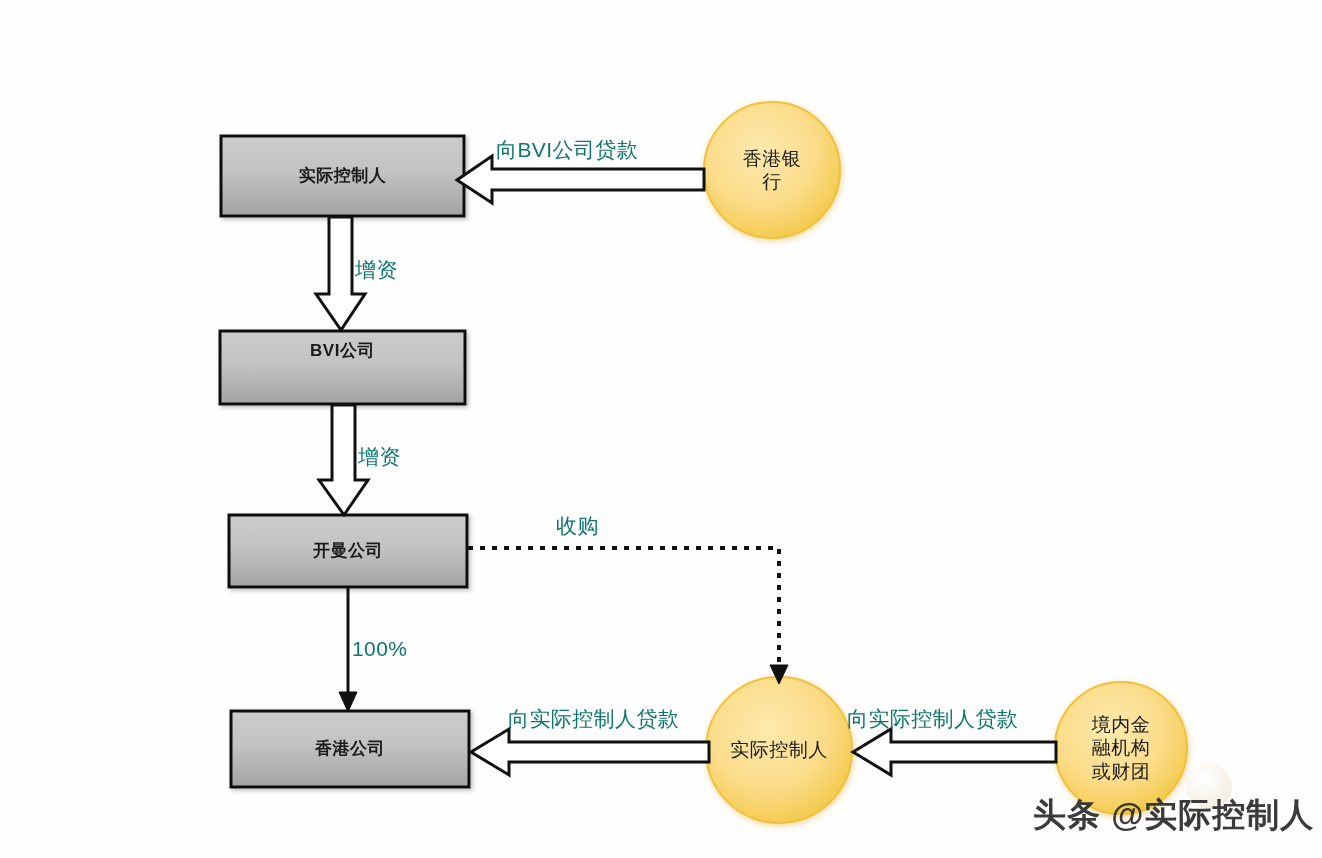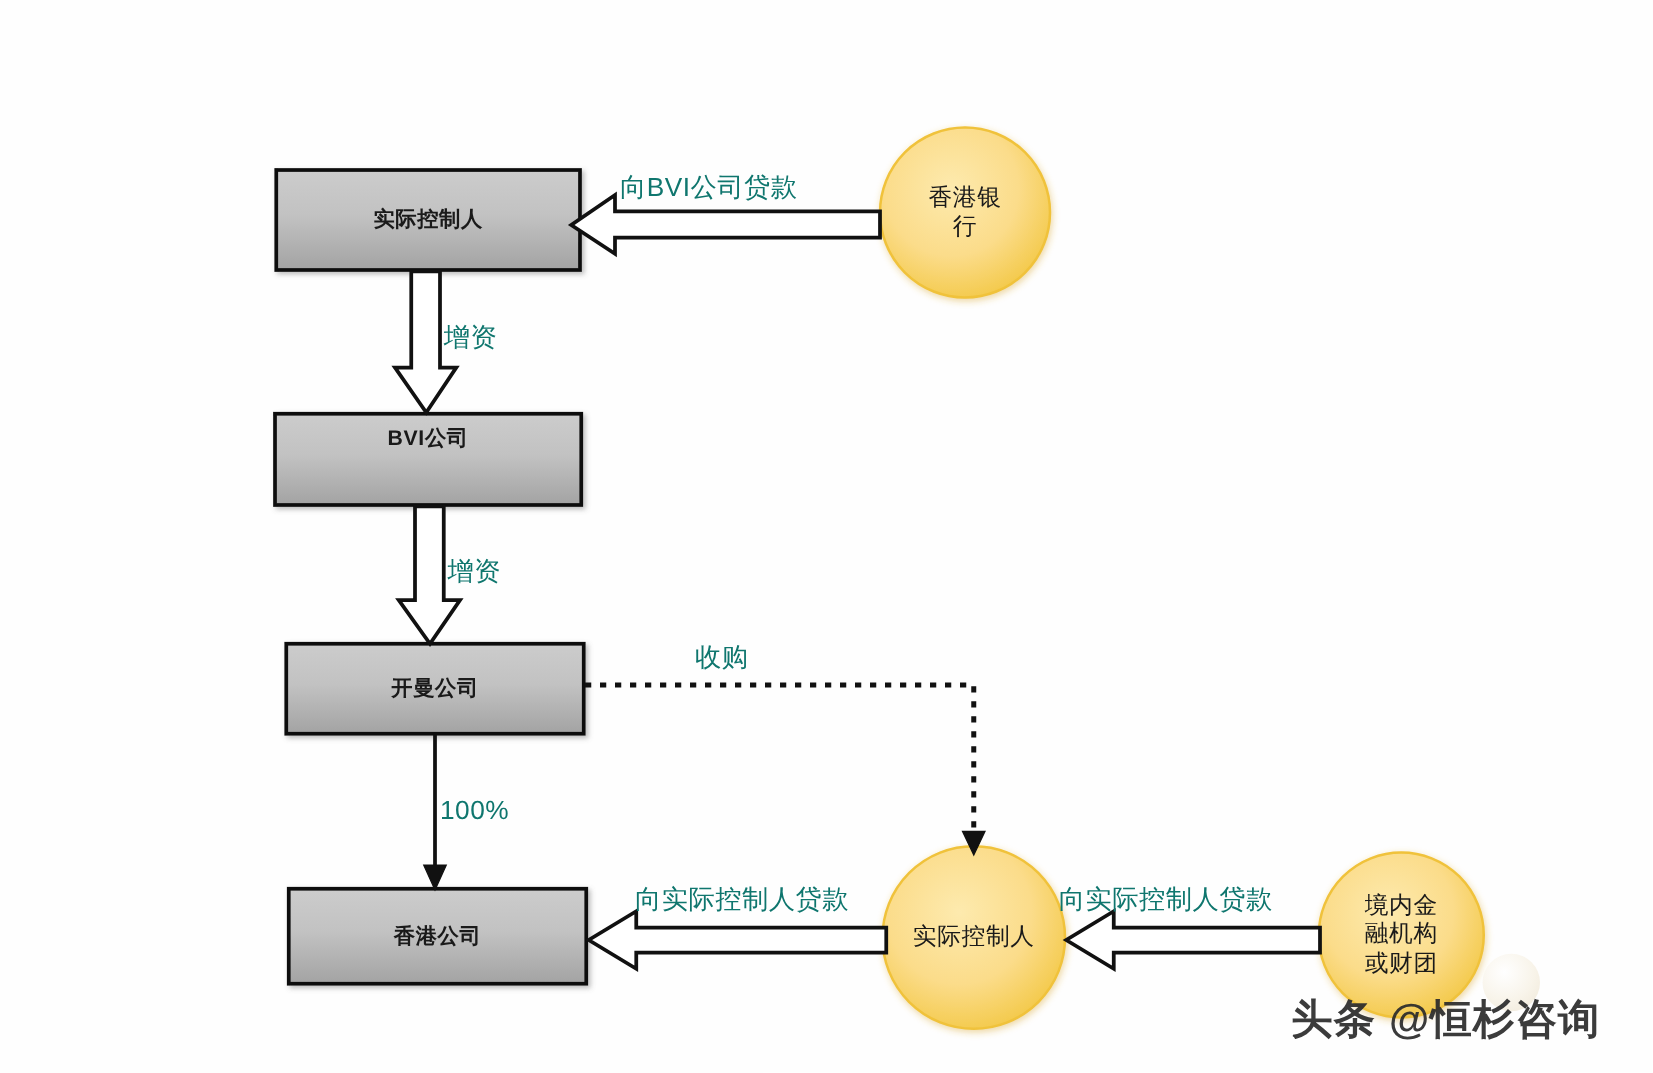--- a/index.html
+++ b/index.html
@@ -159,15 +159,15 @@
 
   <div class="edge-label" style="left:556px; top:512px;">收购</div>
 
   <div class="edge-label pct-label" style="left:352px; top:637px;">100%</div>
 
   <div class="edge-label" style="left:508px; top:705px;">向实际控制人贷款</div>
 
   <div class="edge-label" style="left:847px; top:705px;">向实际控制人贷款</div>
 
   <div class="wm-avatar" style="left:1186px; top:763px;"></div>
-  <div class="watermark" style="left:1033px; top:793px;">头条 @恒杉咨询</div>
+  <div class="watermark" style="left:1033px; top:793px;">头条 @实际控制人</div>
 
 </div>
 
 </body></html>

